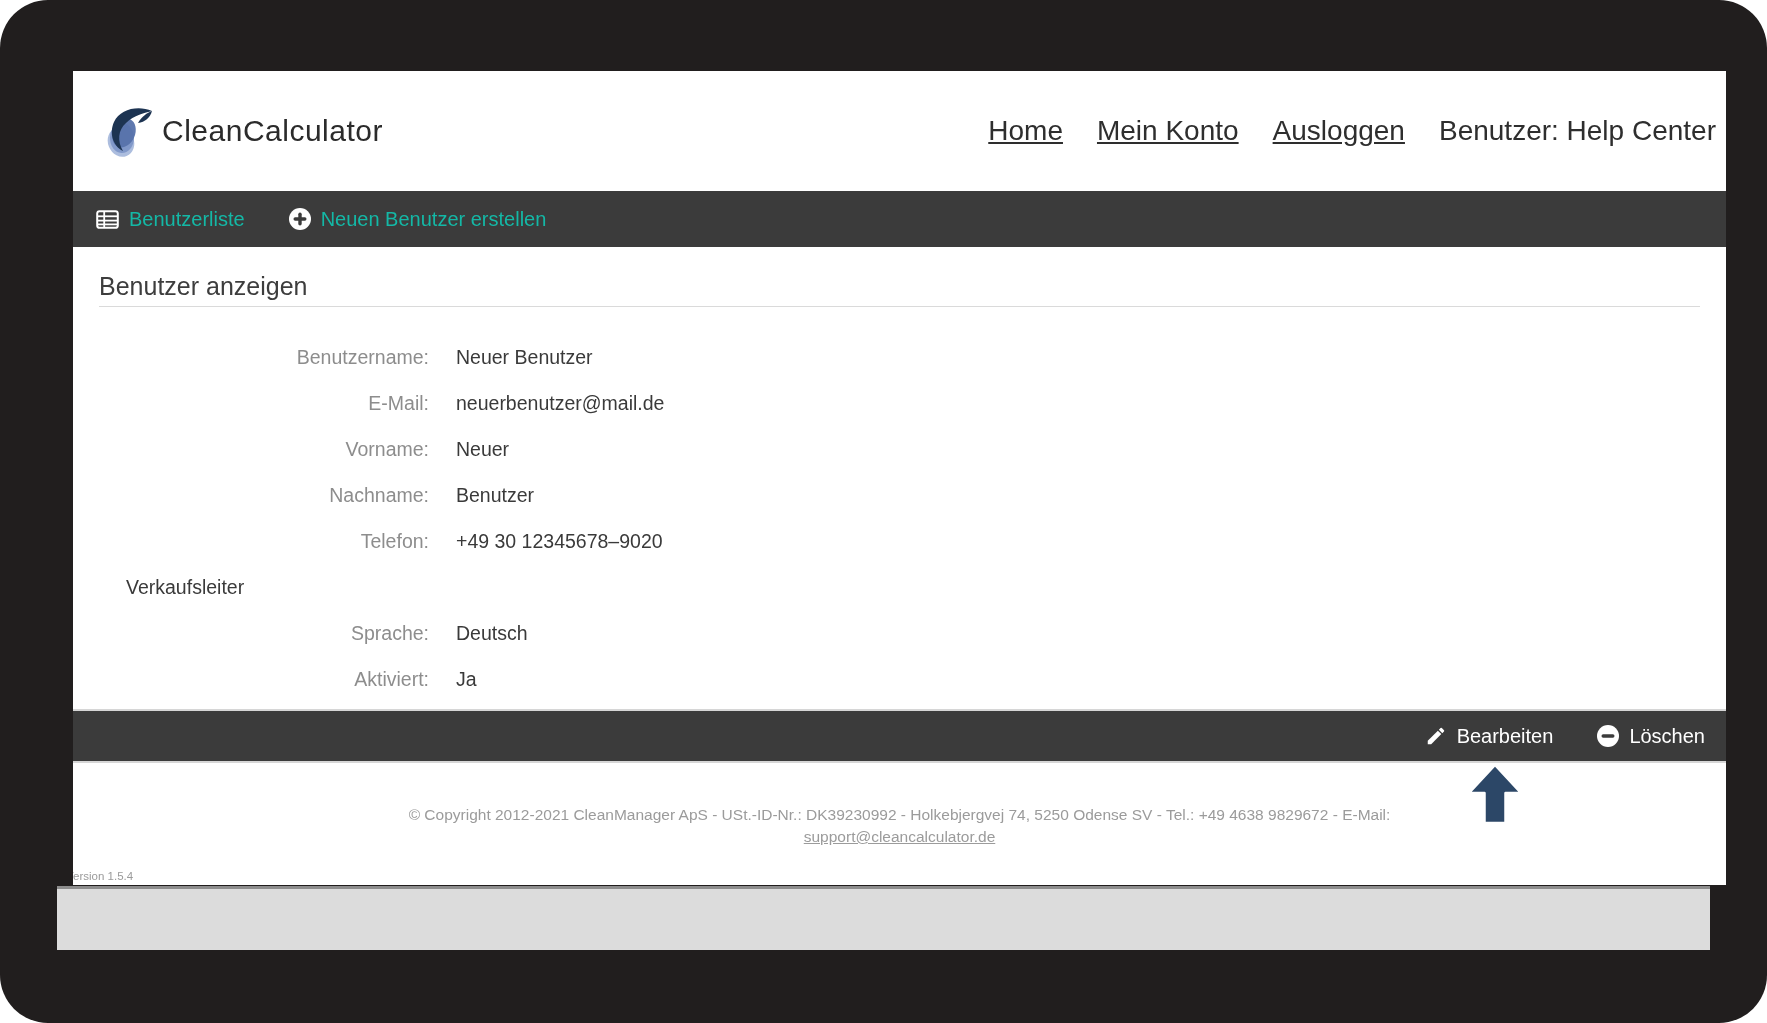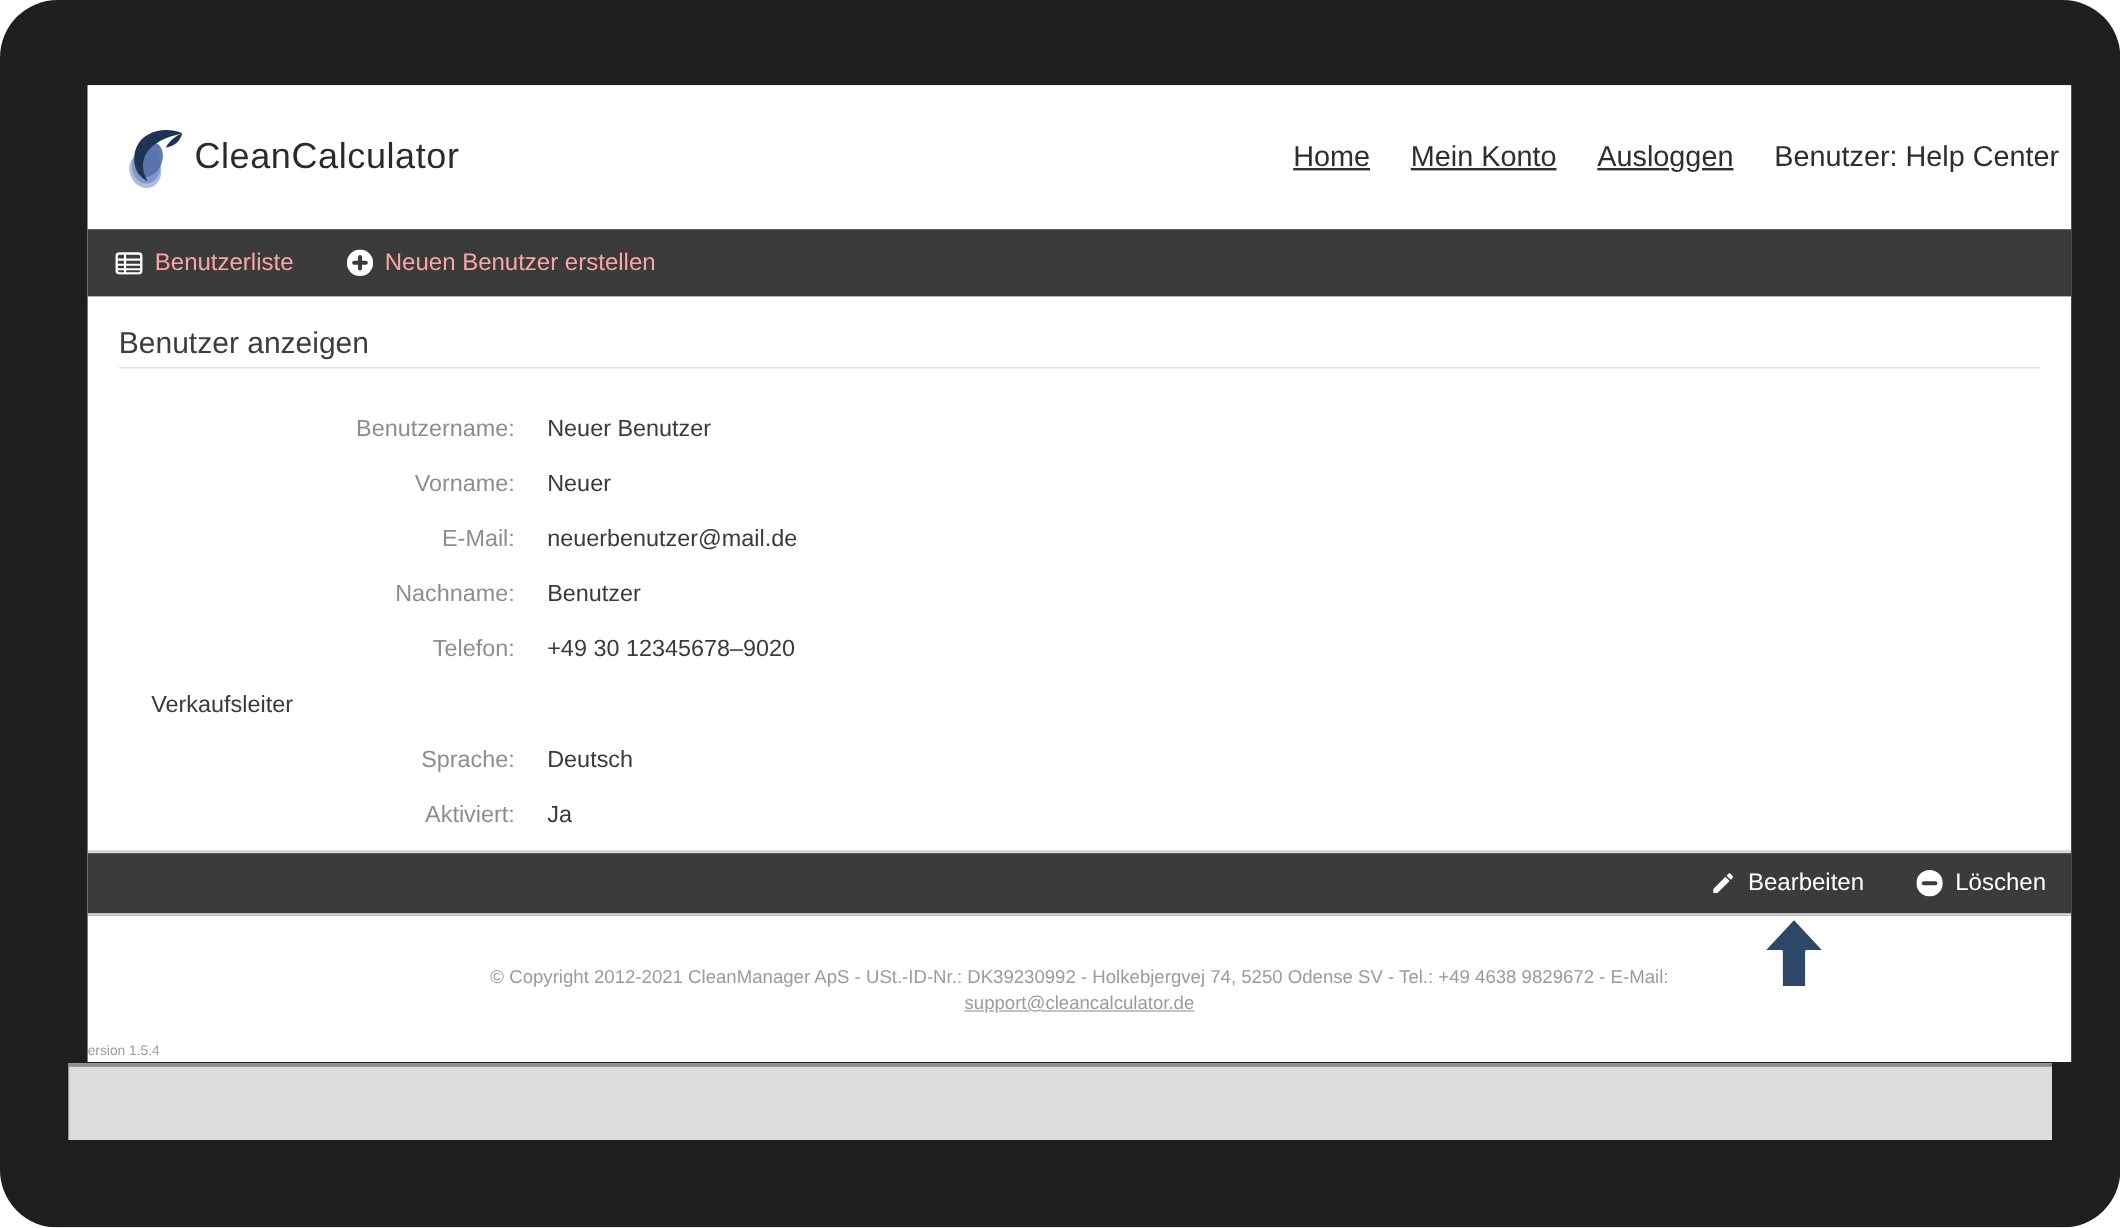--- a/index.html
+++ b/index.html
@@ -7,26 +7,26 @@
   body{font-family:"Liberation Sans", sans-serif;}
   .canvas{position:relative;width:1767px;height:1023px;overflow:hidden;background:#ffffff;}
   .frame{position:absolute;inset:0;background:#211e1e;border-radius:48px;}
   .page{position:absolute;left:73px;top:71px;width:1653px;height:814px;background:#ffffff;overflow:hidden;}
   .graybar{position:absolute;left:57px;top:886px;width:1653px;height:64px;background:#dcdcdc;border-top:3px solid #8d8d8d;}
 
   
   .page-header{display:flex;align-items:center;justify-content:space-between;height:120px;padding:0 10px 0 33px;background:#ffffff;}
   .brand{display:flex;align-items:center;gap:6px;}
   .brand-name{font-size:30px;color:#2b2b2b;letter-spacing:0.5px;}
-  .top-nav{display:flex;align-items:center;gap:34px;font-size:24px;color:#2e2e2e;}
+  .top-nav{display:flex;align-items:center;gap:34px;font-size:28px;color:#2e2e2e;}
   .top-nav a{color:#2e2e2e;text-decoration:underline;cursor:pointer;}
   .nav-user{color:#2e2e2e;}
 
   
-  .toolbar{display:flex;align-items:center;height:56px;background:#3b3b3b;color:#fca5a5;font-size:20px;padding:0 23px;gap:44px;}
+  .toolbar{display:flex;align-items:center;height:56px;background:#3b3b3b;color:#14b8a6;font-size:20px;padding:0 23px;gap:44px;}
   .toolbar-item{display:flex;align-items:center;gap:10px;cursor:pointer;}
 
   
   .content{padding:0 26px;}
   .page-title{margin:24px 0 0 0;font-size:25px;font-weight:400;color:#3d3d3d;padding-bottom:5px;border-bottom:1px solid #dadada;line-height:30px;}
   .details{margin-top:27px;}
   .detail-row{display:flex;align-items:center;height:46px;font-size:19.5px;}
   .detail-label{width:330px;text-align:right;color:#8d8d8d;}
   .detail-value{margin-left:27px;color:#3a3a3a;}
 
@@ -99,26 +99,26 @@
 
     <div class="content">
       <h1 class="page-title">Benutzer anzeigen</h1>
 
       <div class="details">
         <div class="detail-row">
           <span class="detail-label">Benutzername:</span>
           <span class="detail-value">Neuer Benutzer</span>
         </div>
         <div class="detail-row">
+          <span class="detail-label">E-Mail:</span>
+          <span class="detail-value">neuerbenutzer@mail.de</span>
+        </div>
+        <div class="detail-row">
           <span class="detail-label">Vorname:</span>
           <span class="detail-value">Neuer</span>
-        </div>
-        <div class="detail-row">
-          <span class="detail-label">E-Mail:</span>
-          <span class="detail-value">neuerbenutzer@mail.de</span>
         </div>
         <div class="detail-row">
           <span class="detail-label">Nachname:</span>
           <span class="detail-value">Benutzer</span>
         </div>
         <div class="detail-row">
           <span class="detail-label">Telefon:</span>
           <span class="detail-value">+49 30 12345678–9020</span>
         </div>
         <div class="detail-row">

